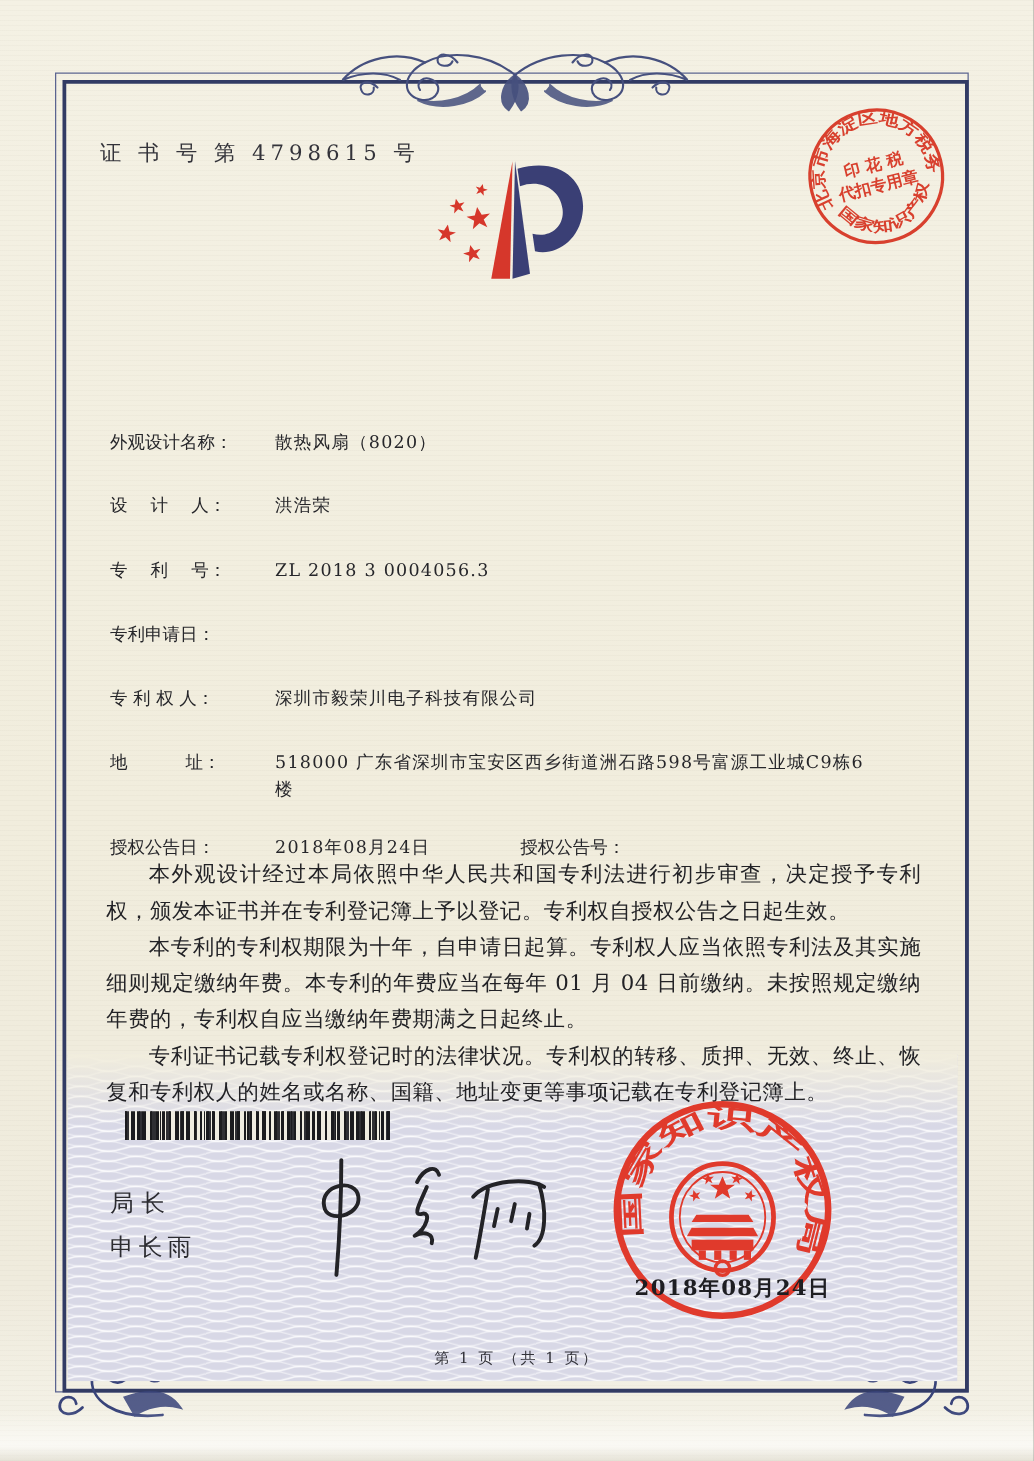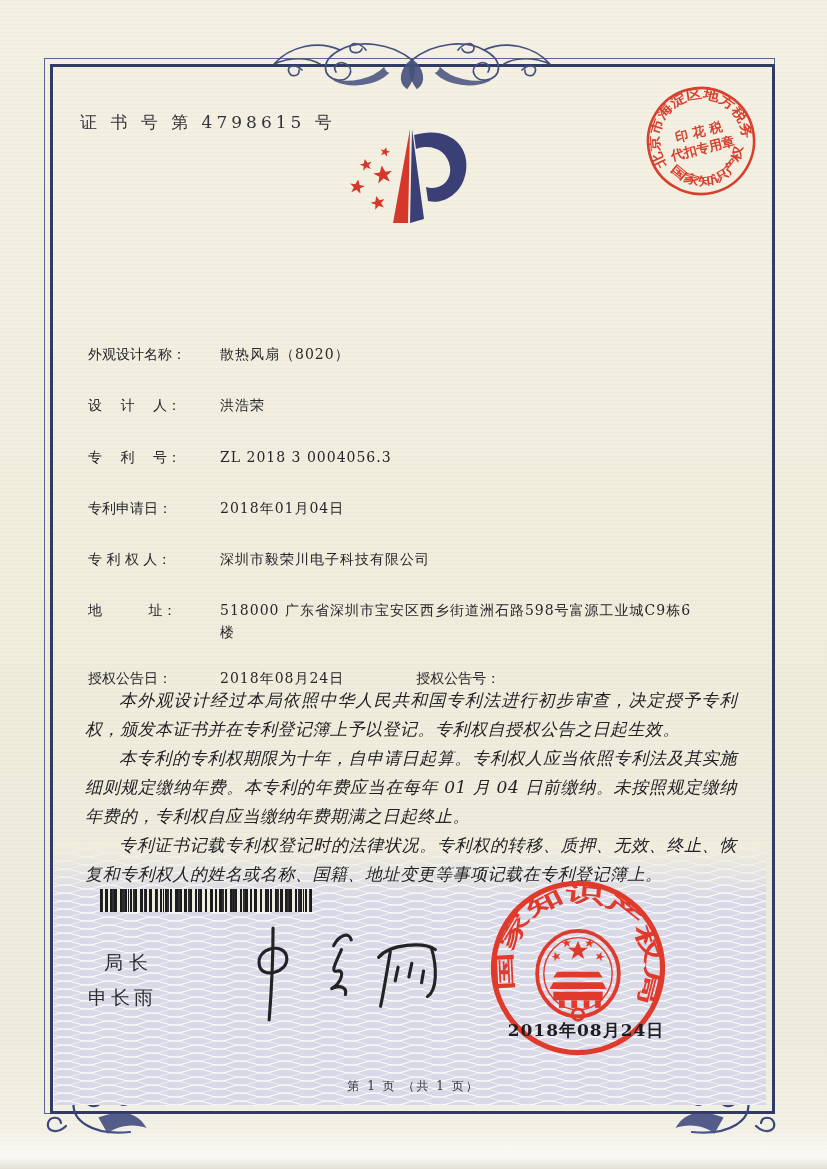--- a/index.html
+++ b/index.html
@@ -29,31 +29,31 @@
   .cert-no{left:80px;top:111px;font-size:17px;letter-spacing:4px;color:#33333a;}
   .title{left:0;top:242px;width:827px;text-align:center;font-size:34px;font-weight:bold;letter-spacing:8px;color:#1c1c20;}
   .fields{left:88px;top:344px;width:650px;font-size:14px;}
   .frow{display:flex;margin-bottom:31px;line-height:1.45;}
   .flabel{flex:0 0 132px;white-space:nowrap;}
   .fvalue{letter-spacing:1px;}
   .addr-value{width:480px;letter-spacing:1px;line-height:1.55;}
   .two-col{display:flex;margin-bottom:18px;}
   .col-right{margin-left:72px;display:flex;}
   .paras{left:85px;top:686px;width:652px;font-size:17px;line-height:29px;text-align:justify;color:#222226;}
-  .paras p{margin:0;text-indent:2em;letter-spacing:0.5px;font-style:italic;}
+  .paras p{margin:0;text-indent:2em;letter-spacing:0.5px;}
   .guilloche{left:54px;top:843px;width:712px;height:262px;}
   .barcode{
     left:100px;top:889px;width:212px;height:23px;
     background-color:#efece0;
     background-image:
       repeating-linear-gradient(90deg,#1b1b1e 0 2px,transparent 2px 5px),
       repeating-linear-gradient(90deg,#1b1b1e 0 1px,transparent 1px 7px),
       repeating-linear-gradient(90deg,#2f2f33 0 3px,transparent 3px 11px);
   }
-  .signoff-title{left:104px;top:950px;font-size:19px;letter-spacing:6px;color:#2b2b30;}
+  .signoff-title{left:88px;top:950px;font-size:19px;letter-spacing:6px;color:#2b2b30;}
   .signoff-name{left:88px;top:985px;font-size:19px;letter-spacing:4px;color:#2b2b30;}
   .seal-date{left:498px;top:1019px;width:176px;text-align:center;font-size:17px;font-weight:bold;letter-spacing:1px;color:#1e1e22;}
   .footer{left:0;top:1078px;width:827px;text-align:center;font-size:12px;letter-spacing:2px;color:#33333a;}
   .bottom-edge{left:0;top:1128px;width:827px;height:41px;background:linear-gradient(180deg,rgba(255,255,255,0) 0%,rgba(255,255,255,0.55) 70%,rgba(200,195,180,0.35) 100%);}
 </style>
 </head>
 <body>
 
 <div class="page">
   <div class="texture"></div>
@@ -159,21 +159,20 @@
     <div class="frow">
       <span class="flabel">设　 计　 人：</span>
       <span class="fvalue">洪浩荣</span>
     </div>
     <div class="frow">
       <span class="flabel">专　 利　 号：</span>
       <span class="fvalue">ZL 2018 3 0004056.3</span>
     </div>
     <div class="frow">
       <span class="flabel">专利申请日：</span>
-      <span class="fvalue">2018年01月04日</span>
     </div>
     <div class="frow">
       <span class="flabel">专 利 权 人：</span>
       <span class="fvalue">深圳市毅荣川电子科技有限公司</span>
     </div>
     <div class="frow" style="margin-bottom:24px;">
       <span class="flabel">地　　　 址：</span>
       <span class="fvalue addr-value">518000 广东省深圳市宝安区西乡街道洲石路598号富源工业城C9栋6楼</span>
     </div>
     <div class="frow two-col">

